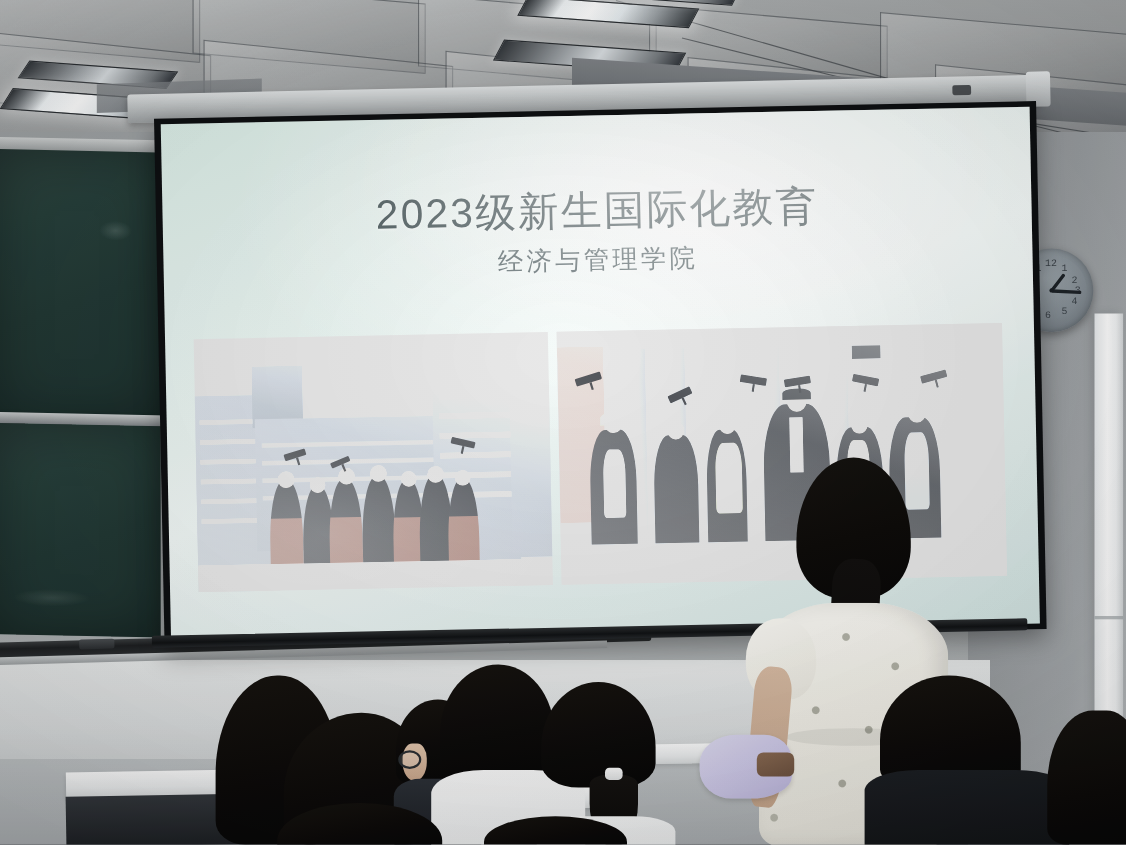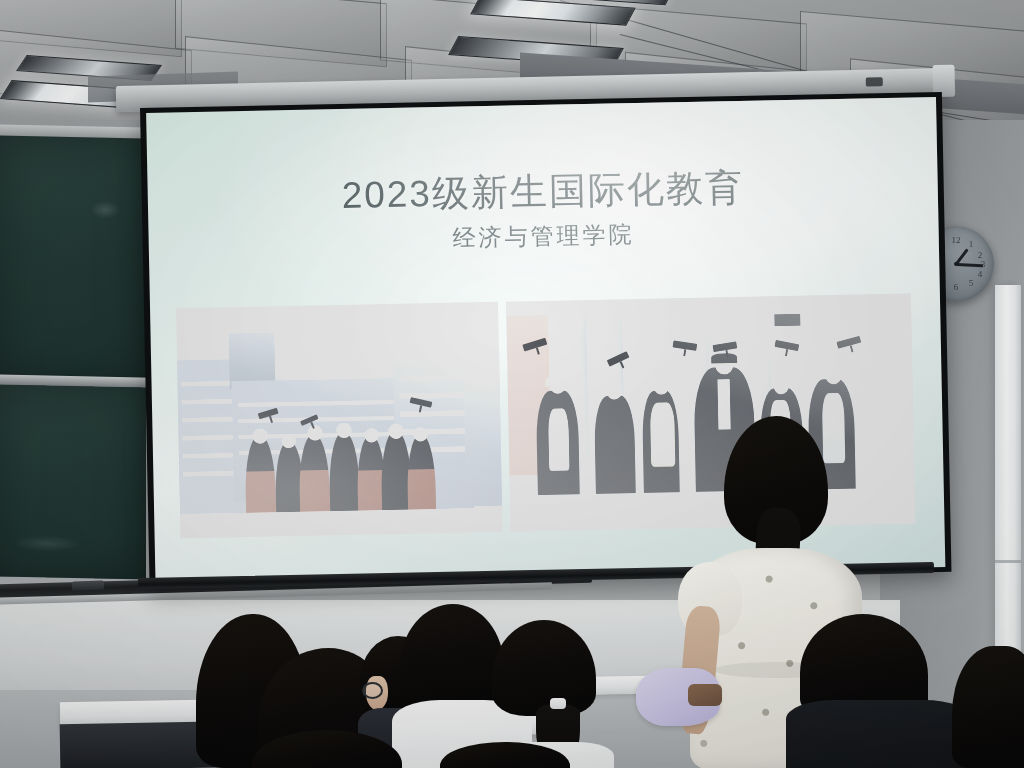--- a/index.html
+++ b/index.html
@@ -185,22 +185,22 @@
   .clock{
     position:absolute;left:918px;top:226px;width:76px;height:76px;border-radius:50%;
     background:radial-gradient(circle at 36% 30%,#9ea7ad,#7d868d 70%,#636b71 100%);
     box-shadow:0 3px 8px rgba(0,0,0,.35),inset 0 0 6px rgba(0,0,0,.25);
   }
   .clock-face{
     position:absolute;left:6px;top:6px;width:64px;height:64px;border-radius:50%;
     background:radial-gradient(circle at 40% 32%,#9fa8ae,#858e95 65%,#6e767c 100%);
   }
   .clock-num{
-    position:absolute;width:12px;height:11px;line-height:11px;text-align:center;
-    font-size:9px;color:#3d444a;font-family:Liberation Serif, serif;
+    position:absolute;width:12px;height:11px;line-height:11px;
+    font-size:9px;color:#3d444a;font-family:Liberation Mono, monospace;
   }
   .hand{position:absolute;background:#1e2328;transform-origin:left center;border-radius:1px;}
   .clock-pin{position:absolute;left:30px;top:30px;width:4px;height:4px;border-radius:50%;background:#1b2025;}
 
   
   .presenter{position:absolute;left:688px;top:416px;width:176px;height:352px;}
   .p-hair{
     position:absolute;left:36px;top:0;width:104px;height:128px;
     background:linear-gradient(165deg,#15120f 0%,#0d0b09 55%,#080707 100%);
     border-radius:52% 52% 42% 42%/62% 62% 38% 38%;

